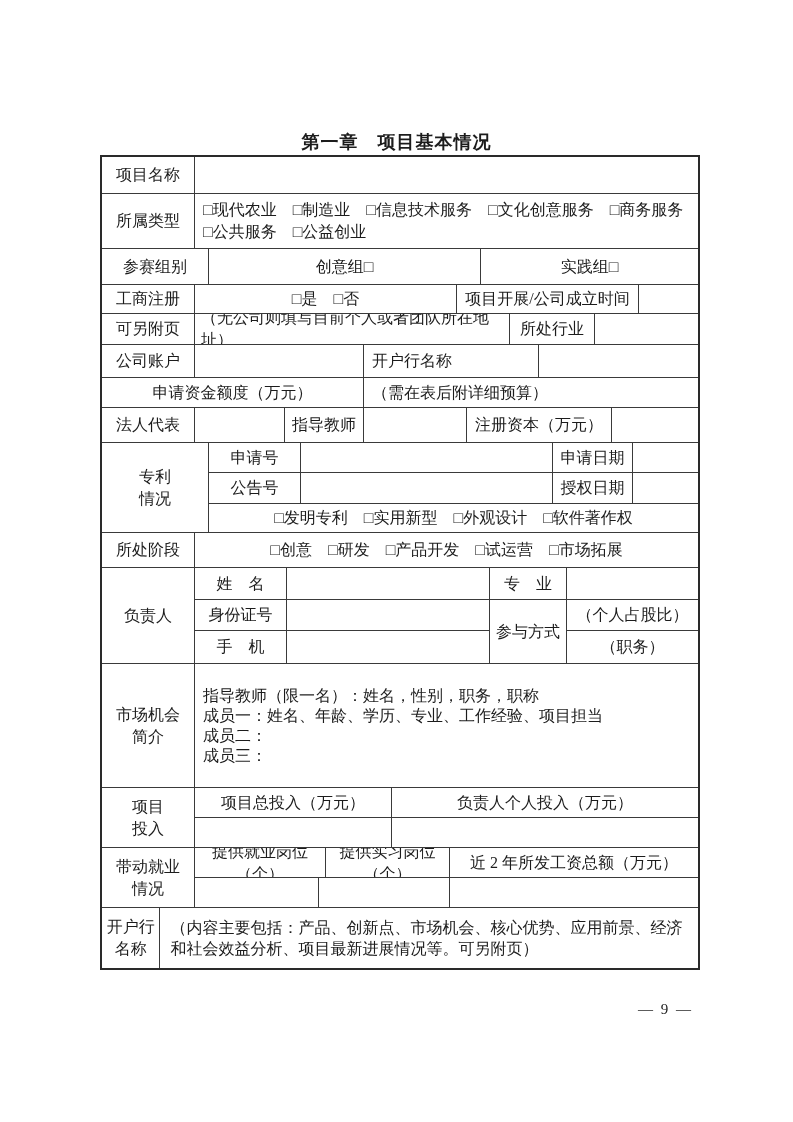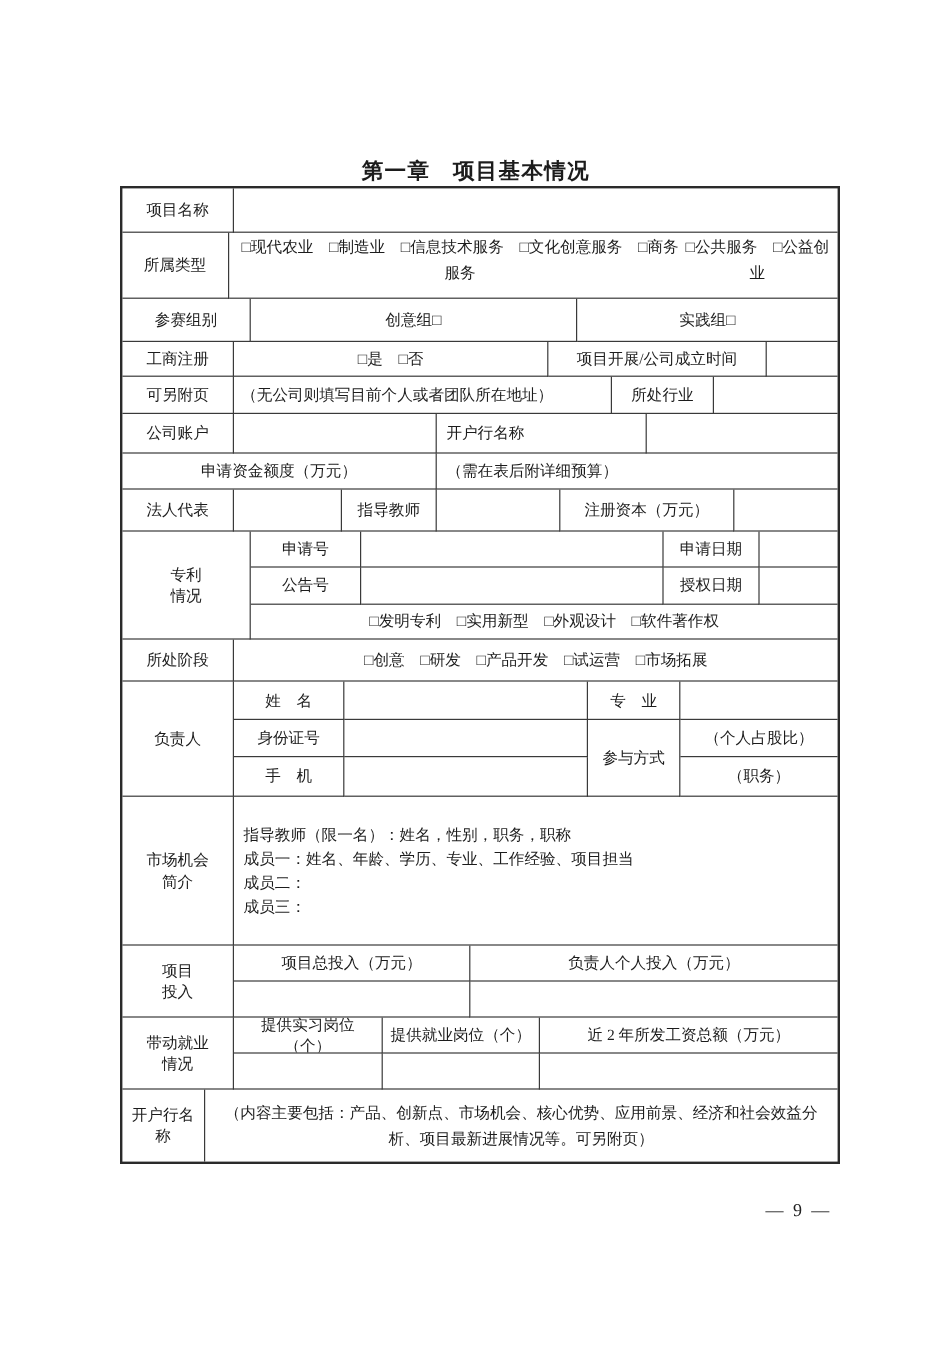--- a/index.html
+++ b/index.html
@@ -14,36 +14,36 @@
     overflow:hidden;
   }
   .doc-title{
     position:absolute;left:0;top:130px;width:100%;height:24px;line-height:24px;
     text-align:center;font-family:"Liberation Sans","DejaVu Sans",sans-serif;
     font-weight:bold;font-size:18px;letter-spacing:1px;
   }
   .ftable{
     position:absolute;left:100px;top:155px;width:600px;
     border:2px solid var(--line-dark);box-sizing:border-box;
-    font-size:13px;line-height:1.35;
+    font-size:16px;line-height:1.35;
   }
   .frow{display:flex;align-items:stretch;}
   .stack{display:flex;flex-direction:column;box-sizing:border-box;}
   .col{display:flex;flex-direction:column;box-sizing:border-box;}
   .grow{flex:1 1 auto;min-width:0;}
   .c{
     box-sizing:border-box;border-right:1px solid var(--line);border-bottom:1px solid var(--line);
     display:flex;align-items:center;justify-content:center;text-align:center;
     padding:1px 4px;overflow:hidden;
   }
-  .c.lt{justify-content:flex-start;text-align:center;}
+  .c.lt{justify-content:flex-start;text-align:left;}
   .c.last{border-right:none;}
   .c.bb0{border-bottom:none;}
   .pre{white-space:pre-line;}
-  .optcol{align-items:flex-start;justify-content:center;padding-left:8px;line-height:22px;}
+  .optcol{flex-direction:column;align-items:flex-start;justify-content:center;padding-left:8px;line-height:22px;}
   .introcol{flex-direction:column;align-items:flex-start;justify-content:center;padding-left:8px;padding-right:10px;line-height:20px;}
   .pageno{
     position:absolute;top:1001px;right:100px;font-size:15px;letter-spacing:2px;
     font-family:"Liberation Serif","DejaVu Serif",serif;color:#222;
   }
 </style>
 </head>
 <body>
 
 <div class="sheet">
@@ -184,22 +184,22 @@
           <div class="c grow last"></div>
         </div>
       </div>
     </div>
 
     <div class="frow" style="height:60px">
       <div class="c pre" style="width:93px">带动就业
 情况</div>
       <div class="stack grow">
         <div class="frow" style="height:30px">
+          <div class="c" style="width:131px">提供就业岗位（个）</div>
           <div class="c" style="width:124px">提供实习岗位（个）</div>
-          <div class="c" style="width:131px">提供就业岗位（个）</div>
           <div class="c grow last">近 2 年所发工资总额（万元）</div>
         </div>
         <div class="frow" style="height:30px">
           <div class="c" style="width:124px"></div>
           <div class="c" style="width:131px"></div>
           <div class="c grow last"></div>
         </div>
       </div>
     </div>
 

